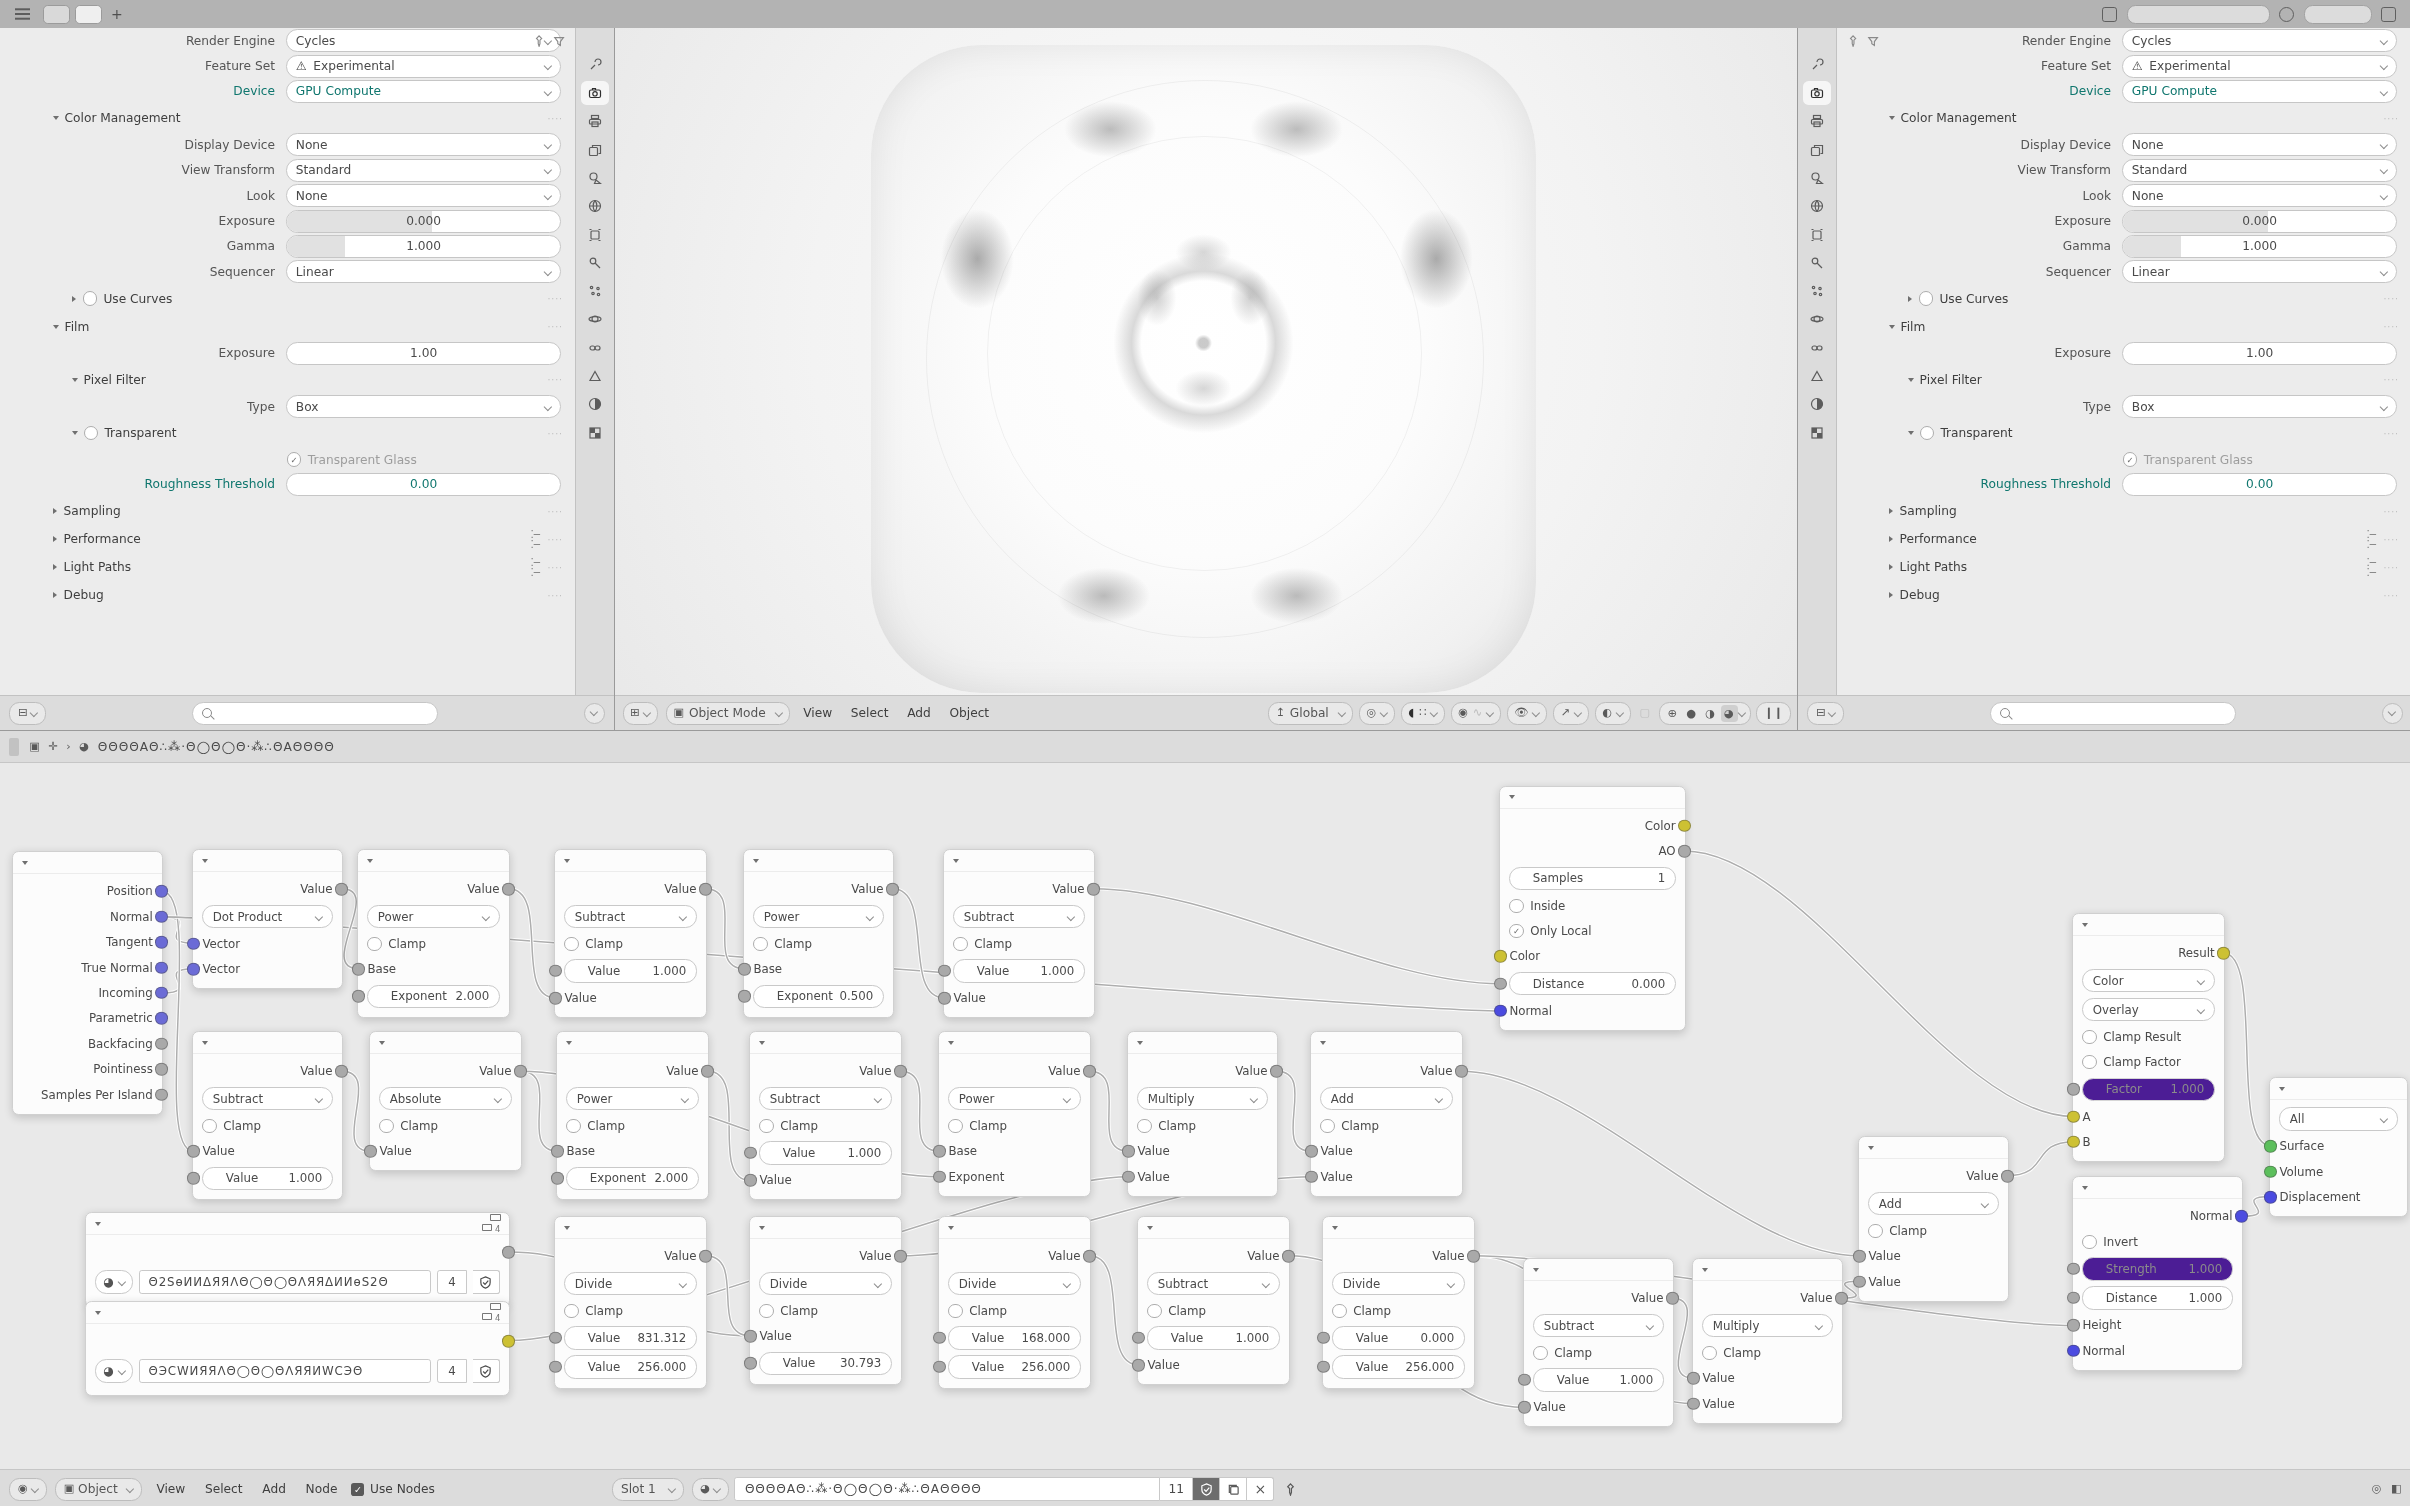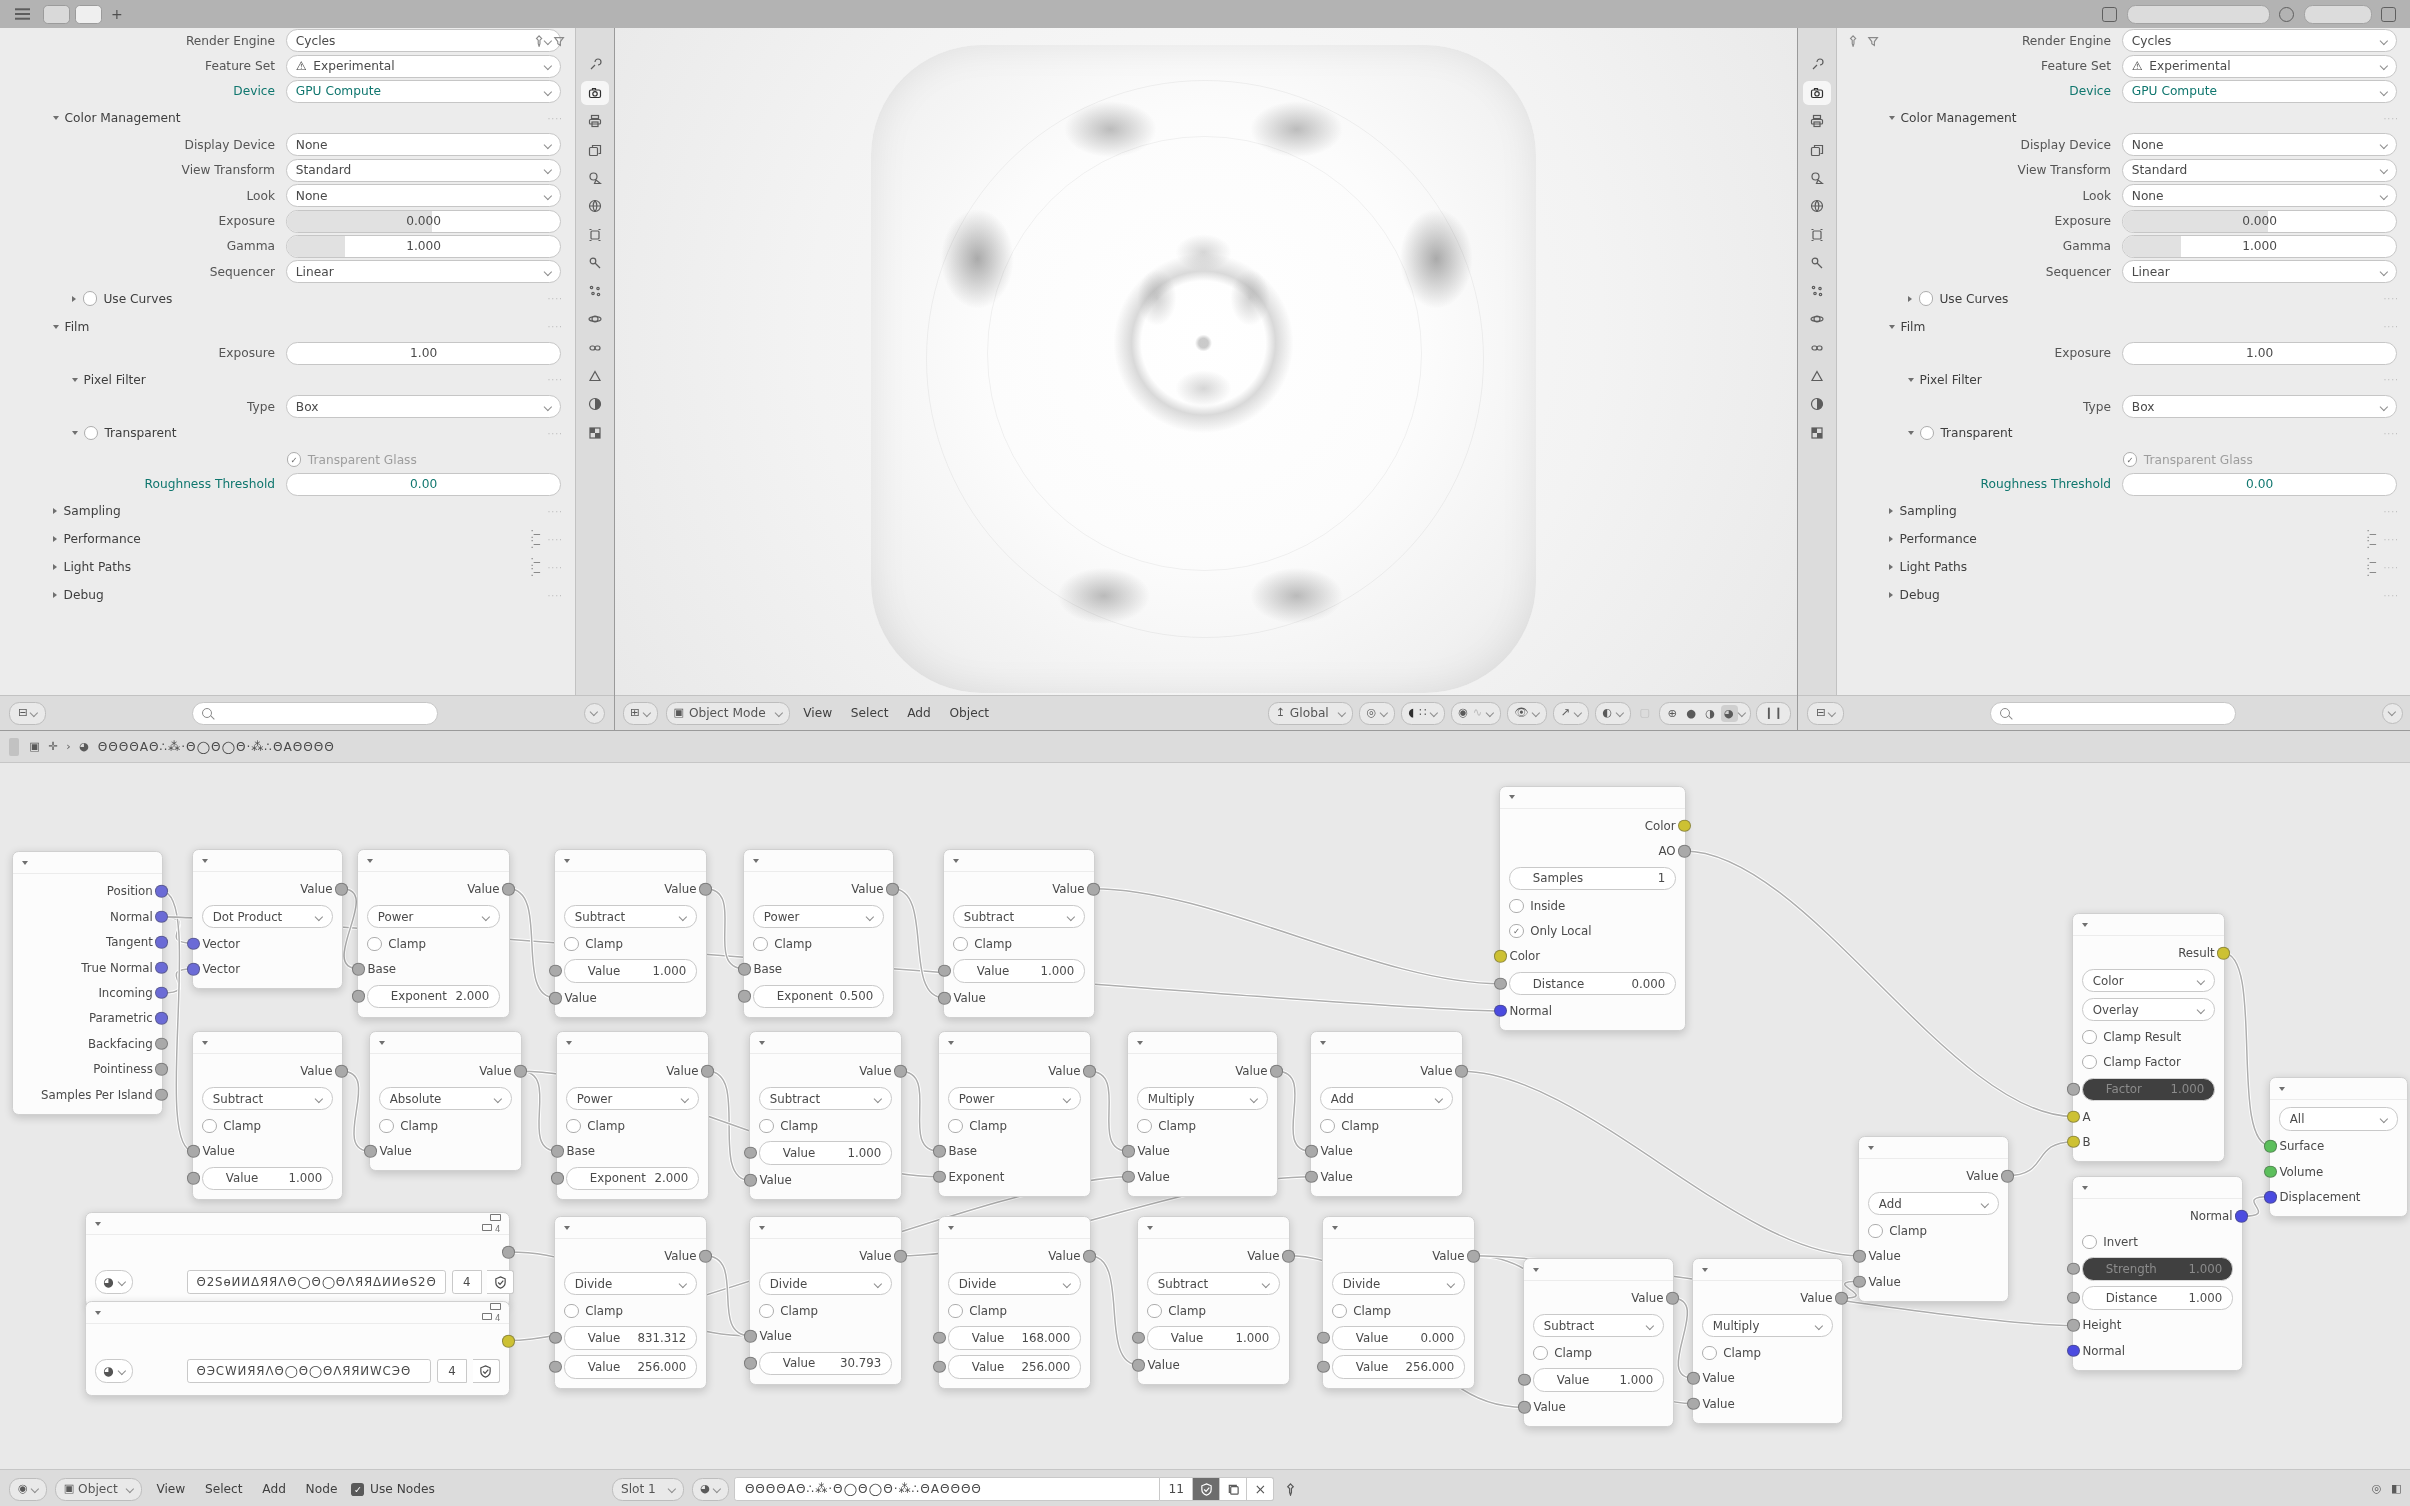--- a/index.html
+++ b/index.html
@@ -96,27 +96,27 @@
   .nhd{height:21px;display:flex;align-items:center;padding:0 8.5px;border-bottom:0.9px solid #ececec;}
   .nbody{padding:4.7px 0 6.6px 0;}
   .nrow{position:relative;display:flex;align-items:center;padding:0 9.4px;}
   .nrow.r-out{justify-content:flex-end;color:#4a4a4a;}
   .nrow.r-in{color:#4a4a4a;}
   .sock{position:absolute;top:50%;width:10.4px;height:10.4px;border:0.9px solid rgba(70,70,70,.45);border-radius:50%;transform:translateY(-50%);}
   .sock.l{left:-5.6px;}.sock.r{right:-5.6px;}
   .ddp,.fldp{flex:1;display:flex;align-items:center;height:21.7px;background:#fff;border:0.9px solid #c9c9c9;border-radius:11.3px;padding:0 9.4px;min-width:0;}
   .fldp{justify-content:space-between;}
   .fldp .flbl{margin:0 auto 0 13px;}
-  .fldp.dim,.ddp.dim{background:#404040;color:#8b8b8b;border-color:#d6d6d6;gap:16px;}
+  .fldp.dim,.ddp.dim{background:#4c1d95;color:#8b8b8b;border-color:#d6d6d6;gap:16px;}
   .nchk{display:flex;align-items:center;gap:6.6px;}
   .users{margin-left:auto;display:flex;flex-direction:column;align-items:flex-end;font-size:8.5px;color:#777;line-height:1.1;}
   .users .uico{display:inline-block;width:8.5px;height:5.6px;border:0.9px solid #777;border-radius:0.9px;margin-left:2.8px;}
   .idrow{display:flex;align-items:center;gap:5.6px;flex:1;}
   .idbrowse{display:flex;align-items:center;gap:2.8px;background:#fff;border:0.9px solid #c9c9c9;border-radius:11.3px;height:22.6px;padding:0 6.6px;color:#555;font-size:12.2px;}
-  .idname{flex:1;height:22.6px;background:#fff;border:0.9px solid #c9c9c9;border-radius:2.8px;display:flex;align-items:center;padding:0 8.5px;overflow:hidden;white-space:nowrap;color:#4a4a4a;margin-left:48px;}
+  .idname{flex:1;height:22.6px;background:#fff;border:0.9px solid #c9c9c9;border-radius:2.8px;display:flex;align-items:center;padding:0 8.5px;overflow:hidden;white-space:nowrap;color:#4a4a4a;}
   .idcount{width:28px;height:22.6px;background:#fff;border:0.9px solid #c9c9c9;border-radius:2.8px 0 0 2.8px;display:flex;align-items:center;justify-content:center;}
   .idshield{width:26px;height:22.6px;background:#fff;border:0.9px solid #c9c9c9;border-left:none;border-radius:0 2.8px 2.8px 0;display:flex;align-items:center;justify-content:center;}
   .nefoot{position:absolute;left:0;bottom:0;right:0;height:38px;background:#dcdcdc;border-top:0.9px solid #c6c6c6;display:flex;align-items:center;gap:8.5px;padding:0 9.4px;}
   .usenodes{display:flex;align-items:center;gap:5.6px;color:#3f3f3f;}
   .sqcheck{width:13px;height:13px;border-radius:2.8px;background:#5a5a5a;color:#fff;font-size:9.4px;display:flex;align-items:center;justify-content:center;}
   .matgrp{display:flex;align-items:center;margin-left:169px;gap:0;}
   .matname{width:405px;height:22.6px;background:#fff;border:0.9px solid #c9c9c9;display:flex;align-items:center;padding:0 9.4px;letter-spacing:0.9px;border-radius:2.8px 0 0 2.8px;white-space:nowrap;overflow:hidden;}
   .matct{width:32px;height:22.6px;background:#fff;border:0.9px solid #c9c9c9;border-left:none;display:flex;align-items:center;justify-content:center;}
   .matbtn{width:26px;height:22.6px;border:0.9px solid #c9c9c9;border-left:none;display:flex;align-items:center;justify-content:center;background:#fff;}
   .matbtn.dark{background:#6d6d6d;}

